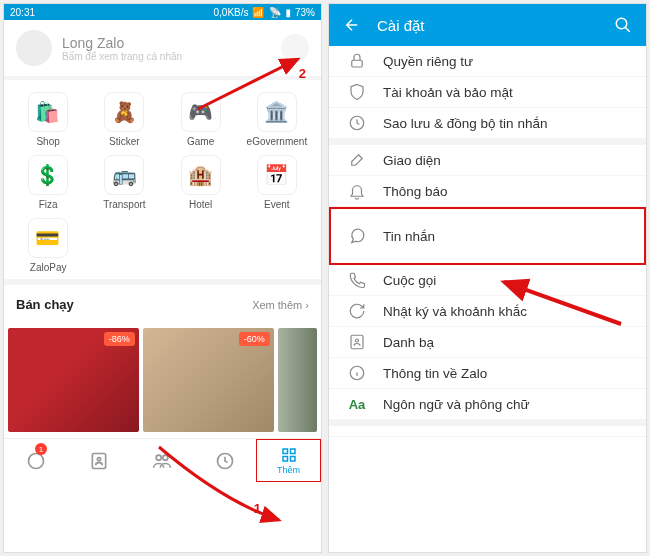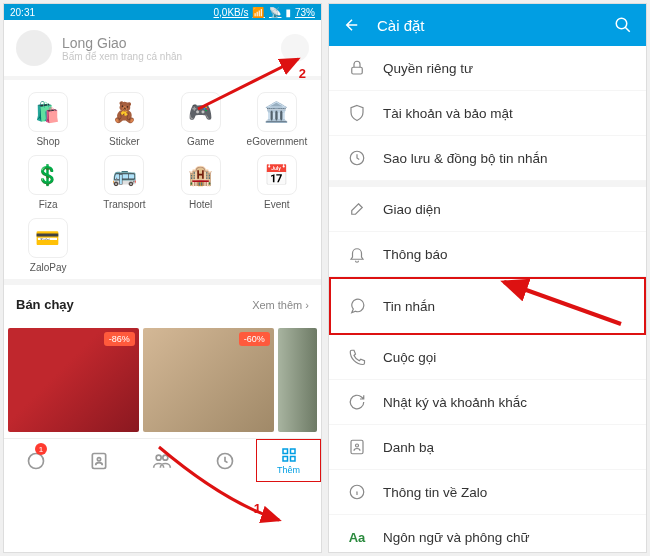--- a/index.html
+++ b/index.html
@@ -1,21 +1,21 @@
 <!DOCTYPE html>
 <html><head>
 <meta charset="utf-8">
 <style>
 * { margin: 0; padding: 0; box-sizing: border-box; font-family: -apple-system, sans-serif; }
 body { background: #f0f0f0; width: 650px; height: 556px; display: flex; gap: 6px; padding: 3px; position: relative; }
 .phone { background: #fff; flex: 1; display: flex; flex-direction: column; overflow: hidden; border: 1px solid #ddd; position: relative; }
 
 
 .status-bar { background: #009ad6; color: #fff; font-size: 10px; padding: 2px 6px; display: flex; justify-content: space-between; align-items: center; height: 16px; }
-.status-right { display: flex; gap: 4px; align-items: center; text-decoration: underline; }
+.status-right { display: flex; gap: 4px; align-items: center; }
 
 
 .search-header { background: #019ee3; color: #fff; display: flex; align-items: center; padding: 8px 10px; height: 42px; gap: 10px; }
 .search-header input { background: transparent; border: none; color: #fff; flex: 1; font-size: 13px; outline: none; }
 .search-header input::placeholder { color: rgba(255,255,255,0.9); }
 .icon-btn { width: 22px; height: 22px; display: flex; align-items: center; justify-content: center; cursor: pointer; }
 
 
 .profile-row { display: flex; align-items: center; padding: 10px 12px; gap: 10px; background: #fff; opacity: 0.55; }
 .avatar { width: 36px; height: 36px; border-radius: 50%; background: #e0e0e0; }
@@ -46,21 +46,21 @@
 .nav-item { flex: 1; display: flex; flex-direction: column; align-items: center; justify-content: center; gap: 1px; cursor: pointer; color: #999; font-size: 9px; position: relative; }
 .nav-item.active { color: #019ee3; }
 .nav-badge { position: absolute; top: 4px; right: 20px; background: #ff3b30; color: #fff; font-size: 8px; width: 12px; height: 12px; border-radius: 50%; display: flex; align-items: center; justify-content: center; }
 
 
 .settings-header { background: #019ee3; color: #fff; display: flex; align-items: center; padding: 0 12px; height: 42px; gap: 14px; }
 .settings-title { flex: 1; font-size: 15px; }
 
 
 .settings-list { flex: 1; overflow-y: auto; background: #fff; }
-.settings-item { display: flex; align-items: center; gap: 16px; padding: 12px 18px; cursor: pointer; border-bottom: 1px solid #f5f5f5; }
+.settings-item { display: flex; align-items: center; gap: 16px; padding: 5px 18px; cursor: pointer; border-bottom: 1px solid #f5f5f5; }
 .settings-item.sep { border-top: 6px solid #f4f4f4; }
 .settings-icon { width: 20px; height: 20px; display: flex; align-items: center; justify-content: center; color: #888; }
 .settings-label { font-size: 13.5px; color: #333; }
 .settings-item.highlighted { border: 2px solid #d11; padding: 17px 16px; }
 
 
 .arrow { position: absolute; pointer-events: none; z-index: 100; }
 .arrow-num { position: absolute; color: #d11; font-weight: bold; font-size: 13px; z-index: 101; }
 
 
@@ -82,21 +82,21 @@
       <span>📡</span>
       <span>▮</span>
       <span>73%</span>
     </div>
   </div>
 
 
   <div class="profile-row">
     <div class="avatar"></div>
     <div class="profile-text">
-      <div class="profile-name">Long Giao</div>
+      <div class="profile-name">Long Zalo</div>
       <div class="profile-sub">Bấm để xem trang cá nhân</div>
     </div>
     <div class="avatar-small"></div>
   </div>
 
   <div class="app-grid" id="app-grid">
       <div class="app-item">
         <div class="app-icon" style="color:#ff6b6b">🛍️</div>
         <div class="app-label">Shop</div>
       </div>

